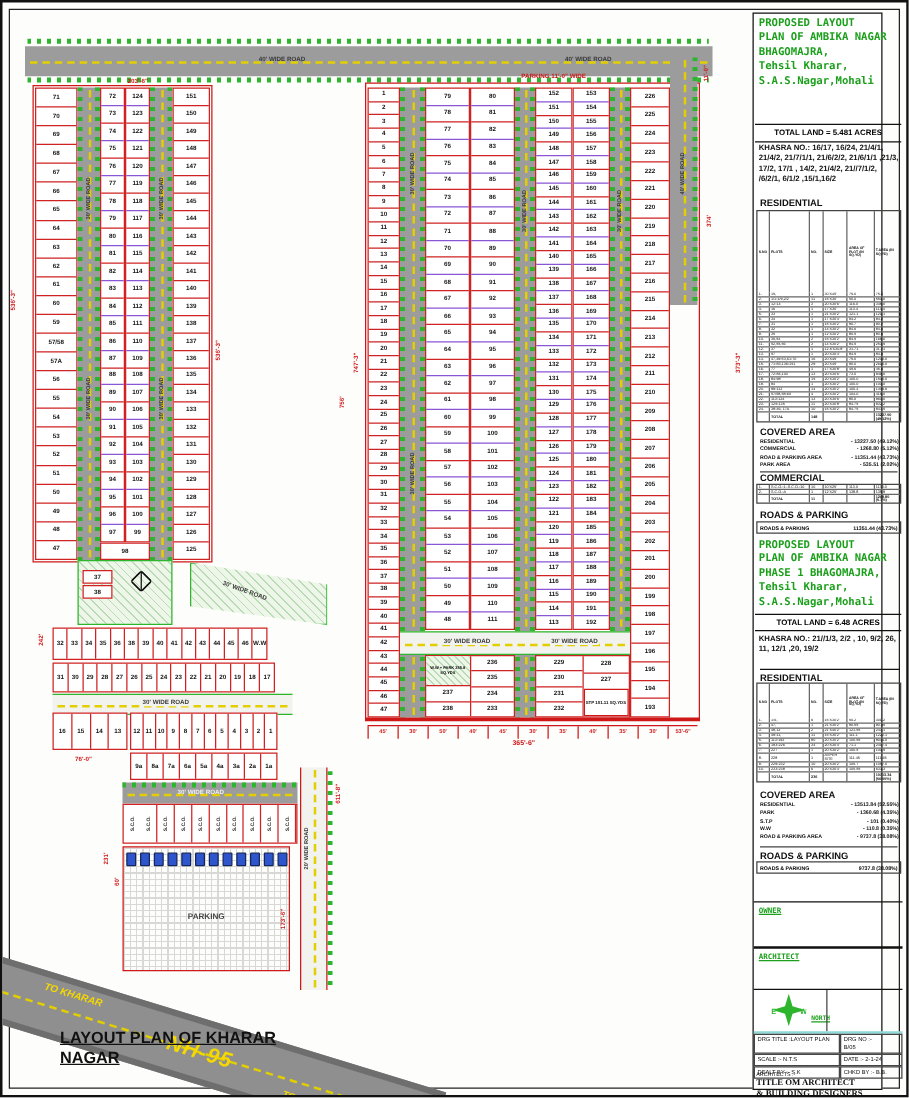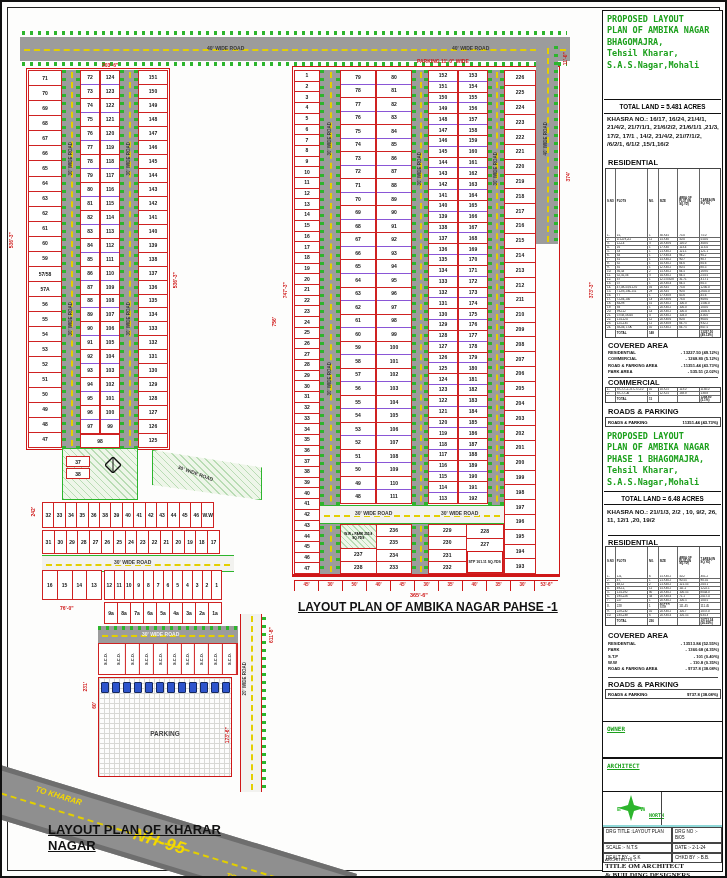--- a/index.html
+++ b/index.html
@@ -29,21 +29,21 @@
   .vdim{position:absolute;color:#cf1717;font-weight:bold;font-size:5px;writing-mode:vertical-rl;transform:rotate(180deg);white-space:nowrap;}
   .park{position:absolute;background:#eef6e9;background-image:repeating-linear-gradient(45deg,#b9dcb4 0 1px,transparent 1px 5px);
         border:1px solid #2db52d;box-sizing:border-box;}
   .redline{position:absolute;background:#cf1717;}
   .redbox{position:absolute;border:1.5px solid #cf1717;box-sizing:border-box;pointer-events:none;}
   .title{position:absolute;font-weight:bold;font-size:13px;color:#111;text-decoration:underline;white-space:pre-line;line-height:1.25;}
   .car{width:6px;height:9px;background:#2f55cc;border:1px solid #15285e;border-radius:1px;margin:1px;}
   .parking-hatch{background-image:repeating-linear-gradient(to right,#d8d8d4 0 1px,transparent 1px 5px),
                  repeating-linear-gradient(to bottom,#d8d8d4 0 1px,transparent 1px 5px);}
   
-  .panel{position:absolute;left:600px;top:8px;width:121px;height:862px;border:1.5px solid #111;background:#fff;box-sizing:border-box;}
+  .panel{position:absolute;left:600px;top:8px;width:104px;height:862px;border:1.5px solid #111;background:#fff;box-sizing:border-box;}
   .p-green{position:absolute;font-family:"DejaVu Sans Mono",monospace;font-weight:bold;color:#1ca01c;
            font-size:8.5px;line-height:1.35;white-space:pre-line;}
   .p-tl{position:absolute;border-top:1.5px solid #111;border-bottom:1.5px solid #111;font-weight:bold;font-size:6.3px;
         display:flex;align-items:center;justify-content:center;}
   .p-khasra{position:absolute;font-weight:bold;font-size:6.2px;line-height:1.35;color:#111;}
   .p-h{position:absolute;font-weight:bold;font-size:7.5px;color:#111;}
   .tbl{position:absolute;display:flex;flex-direction:column;border:1px solid #444;box-sizing:border-box;}
   .trow{display:flex;flex:1;border-top:0.5px solid #666;}
   .trow:first-child{border-top:none;}
   .tc{border-left:0.5px solid #666;font-size:3px;line-height:1;display:flex;align-items:center;padding:0 1px;color:#111;overflow:hidden;}
@@ -674,21 +674,20 @@
       <div class="tick">40'</div>
       <div class="tick">35'</div>
       <div class="tick">30'</div>
       <div class="tick">53'-6"</div>
     </div>
   <div class="dim" style="left:408px;top:590px;font-size:5.5px;">365'-6"</div>
   <div class="vdim" style="left:586px;top:280px;">373'-3"</div>
   <div class="vdim" style="left:280px;top:280px;">747'-3"</div>
   <div class="vdim" style="left:269px;top:315px;">756'</div>
 
-  <div class="title" style="left:296px;top:598px;font-size:12px;">LAYOUT PLAN OF AMBIKA NAGAR PAHSE -1</div>
 
   <div class="panel">
     <div class="p-green" style="left:4px;top:3px;width:114px;">PROPOSED LAYOUT
 PLAN OF AMBIKA NAGAR
 BHAGOMAJRA,
 Tehsil Kharar,
 S.A.S.Nagar,Mohali</div>
     <div class="p-tl" style="left:1px;top:88px;width:117px;height:13px;">TOTAL LAND = 5.481  ACRES</div>
     <div class="p-khasra" style="left:4px;top:104px;width:112px;">KHASRA NO.: 16/17, 16/24, 21/4/1, 21/4/2, 21/7/1/1, 21/6/2/2, 21/6/1/1 ,21/3, 17/2, 17/1 , 14/2, 21/4/2, 21//7/1/2, /6/2/1, 6/1/2 ,15/1,16/2</div>
     <div class="p-h" style="left:5px;top:147px;">RESIDENTIAL</div>

